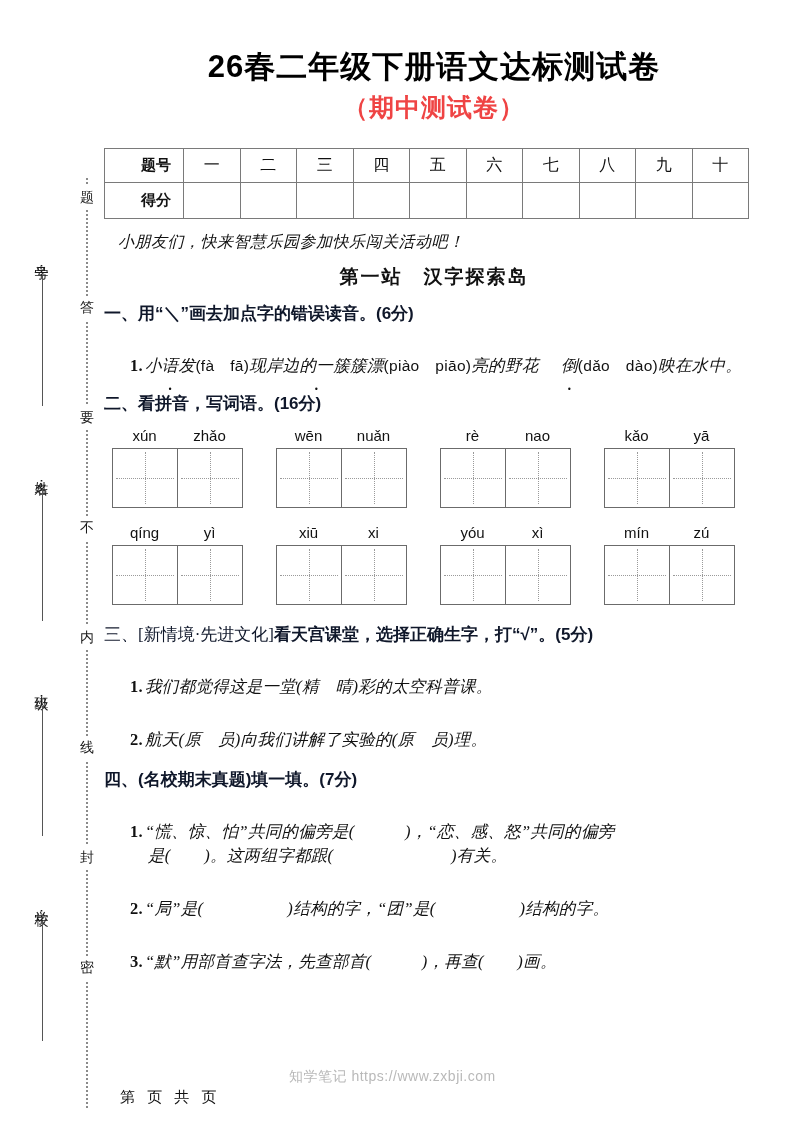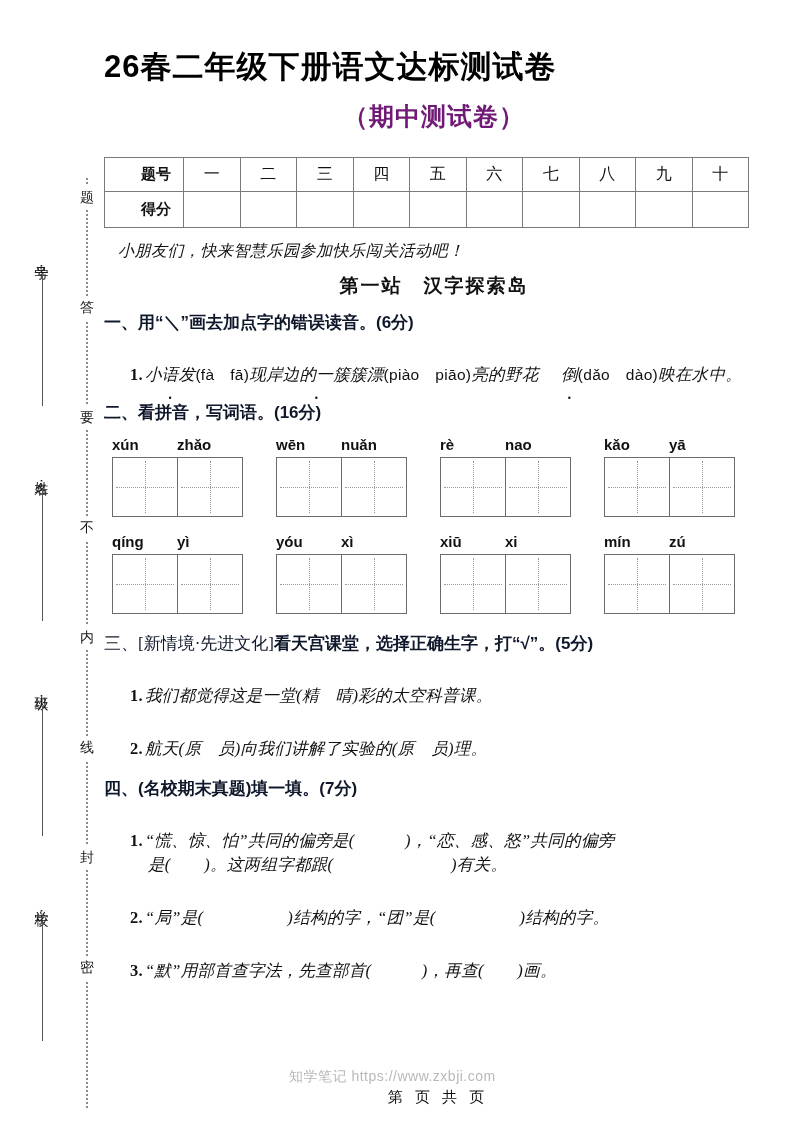--- a/index.html
+++ b/index.html
@@ -85,36 +85,37 @@
   
   #page-body {
     position: absolute;
     left: 104px;
     top: 0;
     width: 660px;
     height: 1121px;
   }
 
   .title-main {
+    text-align: center;
     font-family: "Liberation Sans", "DejaVu Sans", sans-serif;
     font-weight: bold;
     font-size: 31px;
     letter-spacing: 1px;
     margin-top: 48px;
     line-height: 1.2;
     color: #000;
   }
   .title-sub {
     text-align: center;
     font-family: "Liberation Sans", "DejaVu Sans", sans-serif;
     font-weight: bold;
     font-size: 25px;
     letter-spacing: 1px;
-    margin-top: 15px;
-    color: #701a75;
+    margin-top: 6px;
+    color: #ef4444;
   }
 
   
   table.score-table {
     margin-top: 24px;
     border-collapse: collapse;
     width: 645px;
     table-layout: fixed;
   }
   table.score-table td {
@@ -222,22 +223,21 @@
   }
   .grid-group:last-child { margin-right: 0; }
   .gp-pinyin {
     display: flex;
     font-family: "Liberation Sans", "DejaVu Sans", sans-serif;
     font-size: 15px;
     margin-bottom: 4px;
   }
   .gp-pinyin span {
     width: 65px;
-    text-align: left;
-    font-weight: bold;
+    text-align: center;
   }
   .tianzi {
     display: flex;
     border: 1px solid #6b6b6b;
   }
   .tz-cell {
     width: 64px;
     height: 58px;
     position: relative;
   }
@@ -252,24 +252,24 @@
   .tz-cell::after {
     content: "";
     position: absolute;
     top: 50%; left: 3px; right: 3px;
     height: 0;
     border-top: 1px dotted #9a9a9a;
   }
 
   .footer {
     position: absolute;
-    left: 4px;
+    left: 16px;
     top: 1088px;
     width: 660px;
-    text-align: center;
+    text-align: left;
     font-family: "Liberation Sans", "DejaVu Sans", sans-serif;
     font-size: 15px;
     letter-spacing: 4px;
     color: #111;
   }
 
   .watermark {
     position: absolute;
     left: 185px;
     top: 1068px;
@@ -420,32 +420,32 @@
         <span>qíng</span>
           <span>yì</span>
       </div>
       <div class="tianzi">
           <span class="tz-cell"></span>
           <span class="tz-cell"></span>
         </div>
     </div>
     <div class="grid-group">
       <div class="gp-pinyin">
+        <span>xiū</span>
+          <span>xi</span>
+      </div>
+      <div class="tianzi">
+          <span class="tz-cell"></span>
+          <span class="tz-cell"></span>
+        </div>
+    </div>
+    <div class="grid-group">
+      <div class="gp-pinyin">
         <span>yóu</span>
           <span>xì</span>
-      </div>
-      <div class="tianzi">
-          <span class="tz-cell"></span>
-          <span class="tz-cell"></span>
-        </div>
-    </div>
-    <div class="grid-group">
-      <div class="gp-pinyin">
-        <span>xiū</span>
-          <span>xi</span>
       </div>
       <div class="tianzi">
           <span class="tz-cell"></span>
           <span class="tz-cell"></span>
         </div>
     </div>
     <div class="grid-group">
       <div class="gp-pinyin">
         <span>mín</span>
           <span>zú</span>

